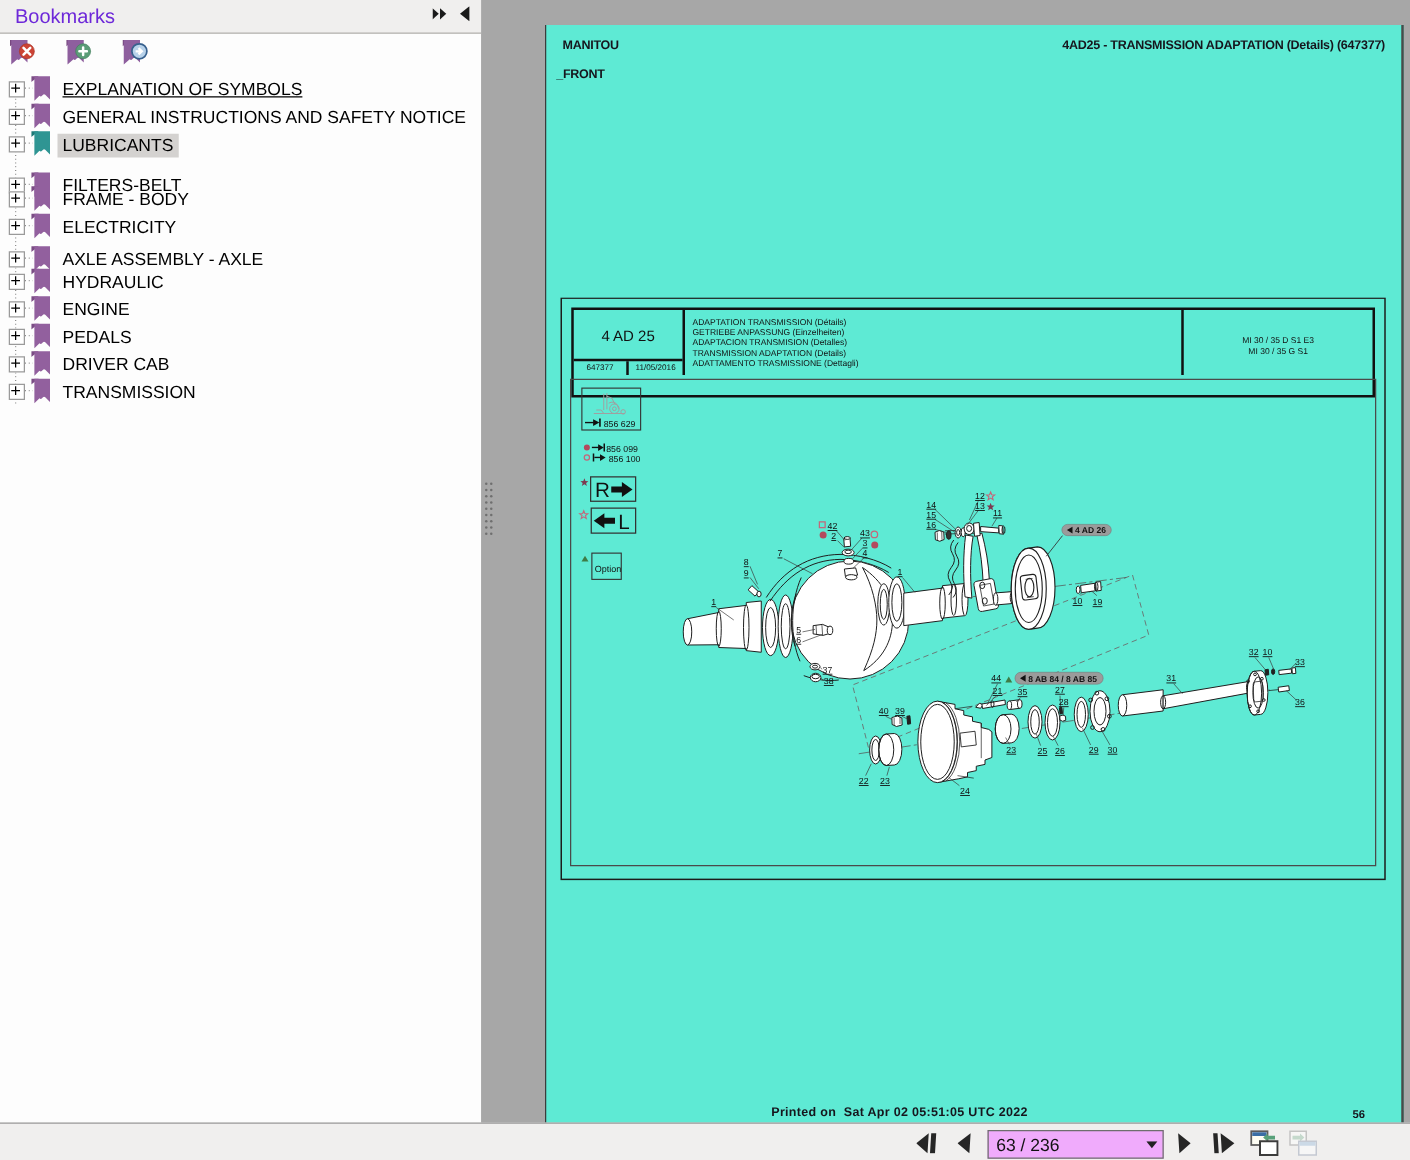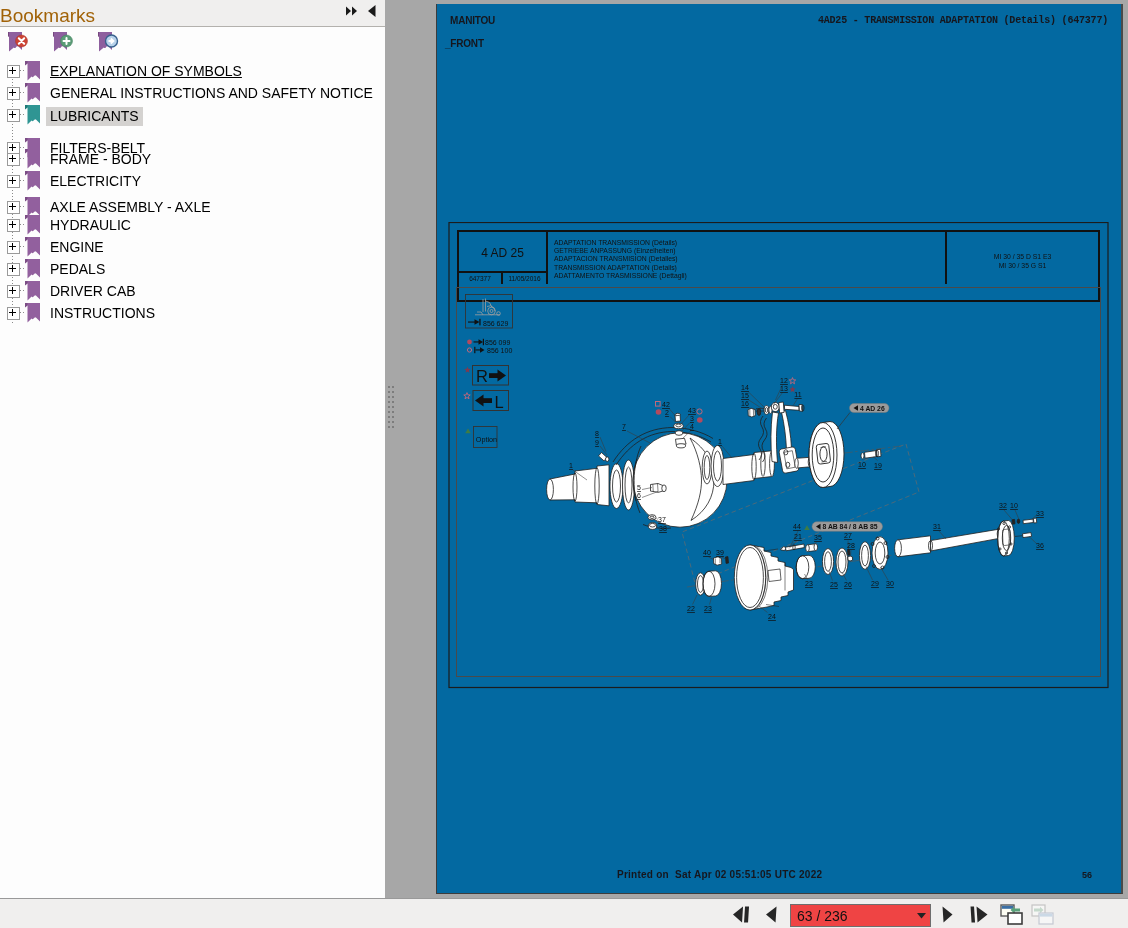--- a/index.html
+++ b/index.html
@@ -1,29 +1,29 @@
 <!DOCTYPE html>
 <html><head>
 <meta charset="utf-8">
 <style>
   html,body{margin:0;padding:0;width:1128px;height:928px;overflow:hidden;
     font-family:"Liberation Sans",sans-serif;background:#a7a7a7;}
   .abs{position:absolute;}
   #sidebar{position:absolute;left:0;top:0;width:385px;height:928px;background:#fdfdfd;}
   #sbheader{position:absolute;left:0;top:0;width:385px;height:26px;background:#f0efee;border-bottom:1px solid #b3b1ad;}
-  #sbtitle{position:absolute;left:0;top:5px;font-size:19px;color:#a16207;}
+  #sbtitle{position:absolute;left:12px;top:5px;font-size:16px;color:#6d28d9;}
   .trow{position:absolute;left:0;width:465px;height:22px;}
   .pbox{position:absolute;left:7px;top:5px;width:11px;height:11px;border:1px solid #9a9a9a;background:#fff;}
   .pbox:before{content:"";position:absolute;left:1px;top:4px;width:7px;height:1px;background:#000;}
   .pbox:after{content:"";position:absolute;left:4px;top:1px;width:1px;height:7px;background:#000;}
   .ttext{position:absolute;left:50px;top:3px;font-size:14px;color:#000;white-space:nowrap;}
   .vdot{position:absolute;left:12px;width:1px;background-image:linear-gradient(#8a8a8a 1px,transparent 1px);background-size:1px 3px;}
   .hdot{position:absolute;top:10px;height:1px;background-image:linear-gradient(90deg,#8a8a8a 1px,transparent 1px);background-size:3px 1px;left:20px;width:6px;}
   #canvas{position:absolute;left:385px;top:0;width:743px;height:898px;background:#a7a7a7;}
-  #page{position:absolute;left:51px;top:4px;width:684px;height:889px;background:#0369a1;
+  #page{position:absolute;left:51px;top:20px;width:684px;height:889px;background:#5eead4;
     border-left:1px solid #3c3c3c;border-right:2px solid #4a4a4a;border-bottom:1px solid #3c3c3c;}
   #statusbar{position:absolute;left:0;top:898px;width:1128px;height:30px;background:#f0efee;border-top:1px solid #999;}
   .hdrtxt{position:absolute;font-weight:bold;color:#16161d;font-size:10px;letter-spacing:-0.2px;white-space:nowrap;}
 </style>
 </head>
 <body>
 
 <div id="sidebar">
 
   <div id="sbheader">
@@ -175,21 +175,21 @@
       <span class="ttext">DRIVER CAB</span>
     </div>
 
     <div class="trow" style="top:302px;">
       <div class="pbox"></div>
         <div class="hdot"></div>
       <svg class="abs" style="left:25px;top:0px" width="16" height="21" viewBox="0 0 16 21">
         <polygon points="0,5.5 0,1 6,1" fill="#7b4d85"></polygon>
         <path d="M2.5,1 H15 V19.5 L11.2,15.8 Q10.2,14.9 9.2,15.9 L8.6,16.6 Q7.6,17.7 6.6,16.6 L2.5,20.6 Z" fill="#92609e"></path>
       </svg>
-      <span class="ttext">INSTRUCTIONS</span>
+      <span class="ttext">TRANSMISSION</span>
     </div>
   </div>
 </div>
 
 <div id="canvas">
 
   <svg class="abs" style="left:2px;top:385px" width="8" height="45" viewBox="0 0 8 45">
     <g fill="#6f6f6f">
       <circle cx="2" cy="2" r="1"></circle>
         <circle cx="6" cy="2" r="1"></circle>
@@ -209,21 +209,21 @@
         <circle cx="6" cy="37" r="1"></circle>
       <circle cx="2" cy="42" r="1"></circle>
         <circle cx="6" cy="42" r="1"></circle>
     </g>
   </svg>
 
   <div id="page">
 
     <div class="hdrtxt" style="left:13px;top:11px;">MANITOU</div>
 
-    <div class="hdrtxt" style="right:13px;top:11px;font-family:Liberation Mono, monospace;">4AD25 - TRANSMISSION ADAPTATION (Details) (647377)</div>
+    <div class="hdrtxt" style="right:13px;top:11px;">4AD25 - TRANSMISSION ADAPTATION (Details) (647377)</div>
 
     <div class="hdrtxt" style="left:8px;top:34px;">_FRONT</div>
 
     <div style="position:absolute;left:180px;top:865px;font-size:10px;font-weight:bold;letter-spacing:0.25px;color:#16161d;">Printed on&nbsp;&nbsp;Sat Apr 02 05:51:05 UTC 2022</div>
 
     <div style="position:absolute;left:645px;top:866px;font-size:9px;font-weight:bold;color:#16161d;">56</div>
 
     <div id="tbltable" style="position:absolute;left:20px;top:226px;width:643px;height:72px;border:2px solid #111;box-sizing:border-box;">
 
       <div class="abs" style="left:87px;top:0;width:2px;height:52px;background:#111"></div>
@@ -637,21 +637,21 @@
 
   <svg class="abs" style="left:733px;top:7px" width="17" height="17" viewBox="0 0 17 17">
     <polygon points="10,0.5 9,16.5 0,8.5" fill="#262626"></polygon>
     <polygon points="12,0.5 16,0.5 15,16.5 11,16.5" fill="#262626"></polygon>
   </svg>
 
   <svg class="abs" style="left:766px;top:7px" width="11" height="17" viewBox="0 0 11 17">
     <polygon points="10.5,0.5 9.5,16.5 0,8.5" fill="#262626"></polygon>
   </svg>
 
-  <div class="abs" style="left:790px;top:5px;width:139px;height:21px;background:#ef4444;border:1px solid #6e6e6e;">
+  <div class="abs" style="left:790px;top:5px;width:139px;height:21px;background:#f0abfc;border:1px solid #6e6e6e;">
     <div class="abs" style="left:6px;top:3px;font-size:14px;color:#111;">63 / 236</div>
     <svg class="abs" style="left:126px;top:8px" width="9" height="6" viewBox="0 0 9 6">
         <polygon points="0,0 9,0 4.5,5.5" fill="#222"></polygon>
       </svg>
   </div>
 
   <svg class="abs" style="left:942px;top:7px" width="11" height="17" viewBox="0 0 11 17">
     <polygon points="0.5,0.5 1.5,16.5 10.5,8.5" fill="#262626"></polygon>
   </svg>
 

